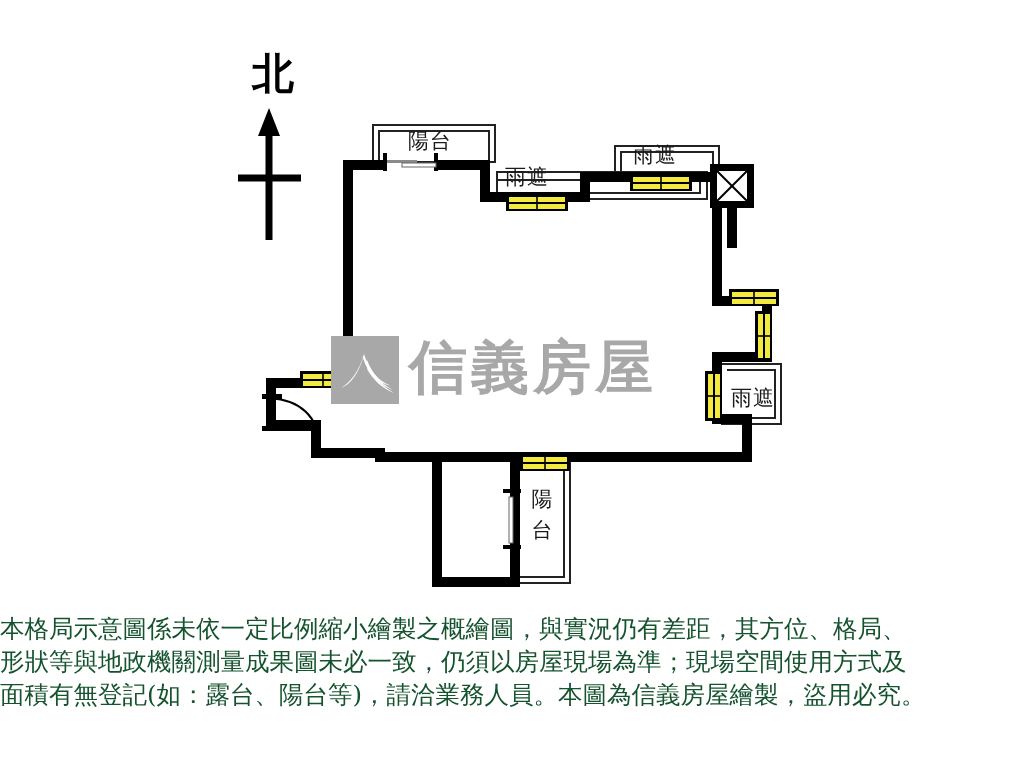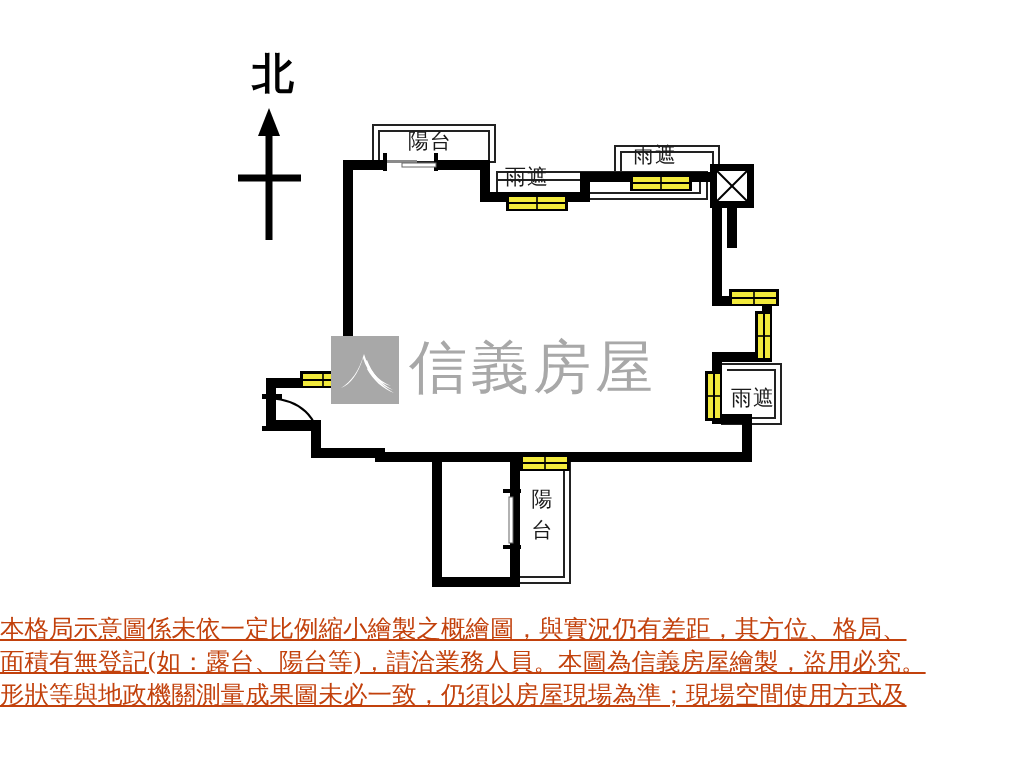--- a/index.html
+++ b/index.html
@@ -49,21 +49,21 @@
   #wm-logo-glyph {
     position: absolute;
     left: 0; top: 0;
   }
   #wm-brand {
     position: absolute;
     left: 78px;
     top: -4px;
     font-family: "DejaVu Sans", sans-serif;
     font-size: 58px;
-    font-weight: normal;
+    font-weight: bold;
     color: #a8a8a8;
     letter-spacing: 4px;
     line-height: 70px;
     white-space: nowrap;
   }
   #wm-notice {
     position: absolute;
     left: 1px;
     top: 78px;
     font-family: "DejaVu Sans", sans-serif;
@@ -116,23 +116,22 @@
   }
   
   #disclaimer {
     position: absolute;
     left: 0;
     top: 612px;
     width: 1024px;
     font-family: "DejaVu Serif", "Liberation Serif", serif;
     font-size: 24.5px;
     line-height: 33px;
-    color: #c2410c;
+    color: #14532d;
     letter-spacing: 0px;
-    text-decoration: underline;
   }
   #disclaimer div { white-space: nowrap; }
 </style>
 </head>
 <body>
 
 <div id="page">
 
   <div id="plan-area">
 
@@ -305,17 +304,17 @@
 
     <div class="plan-label lbl-rain-2">雨遮</div>
 
     <div class="plan-label lbl-rain-3">雨遮</div>
 
     <div class="plan-label lbl-bal-bottom">陽台</div>
   </div>
 
   <div id="disclaimer">
     <div>本格局示意圖係未依一定比例縮小繪製之概繪圖，與實況仍有差距，其方位、格局、</div>
+    <div>形狀等與地政機關測量成果圖未必一致，仍須以房屋現場為準；現場空間使用方式及</div>
     <div>面積有無登記(如：露台、陽台等)，請洽業務人員。本圖為信義房屋繪製，盜用必究。</div>
-    <div>形狀等與地政機關測量成果圖未必一致，仍須以房屋現場為準；現場空間使用方式及</div>
   </div>
 
 </div>
 
 </body></html>

